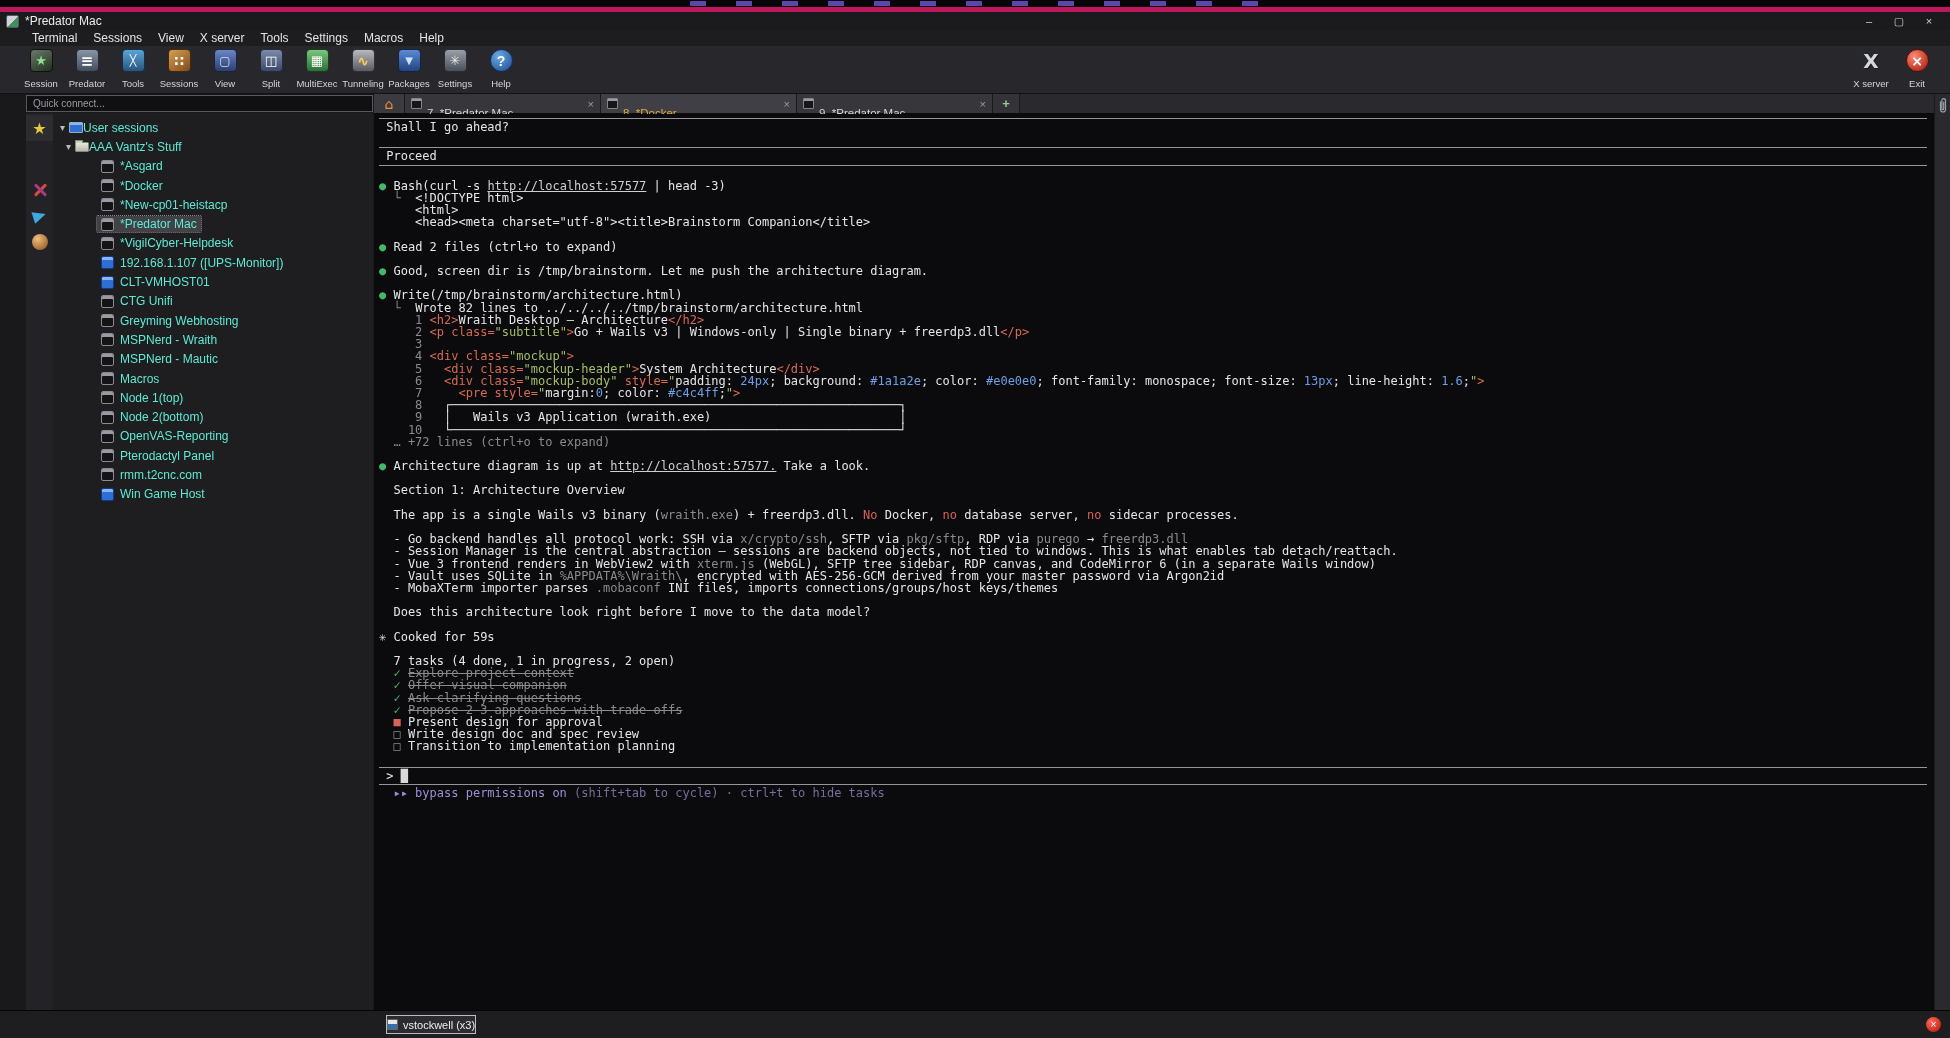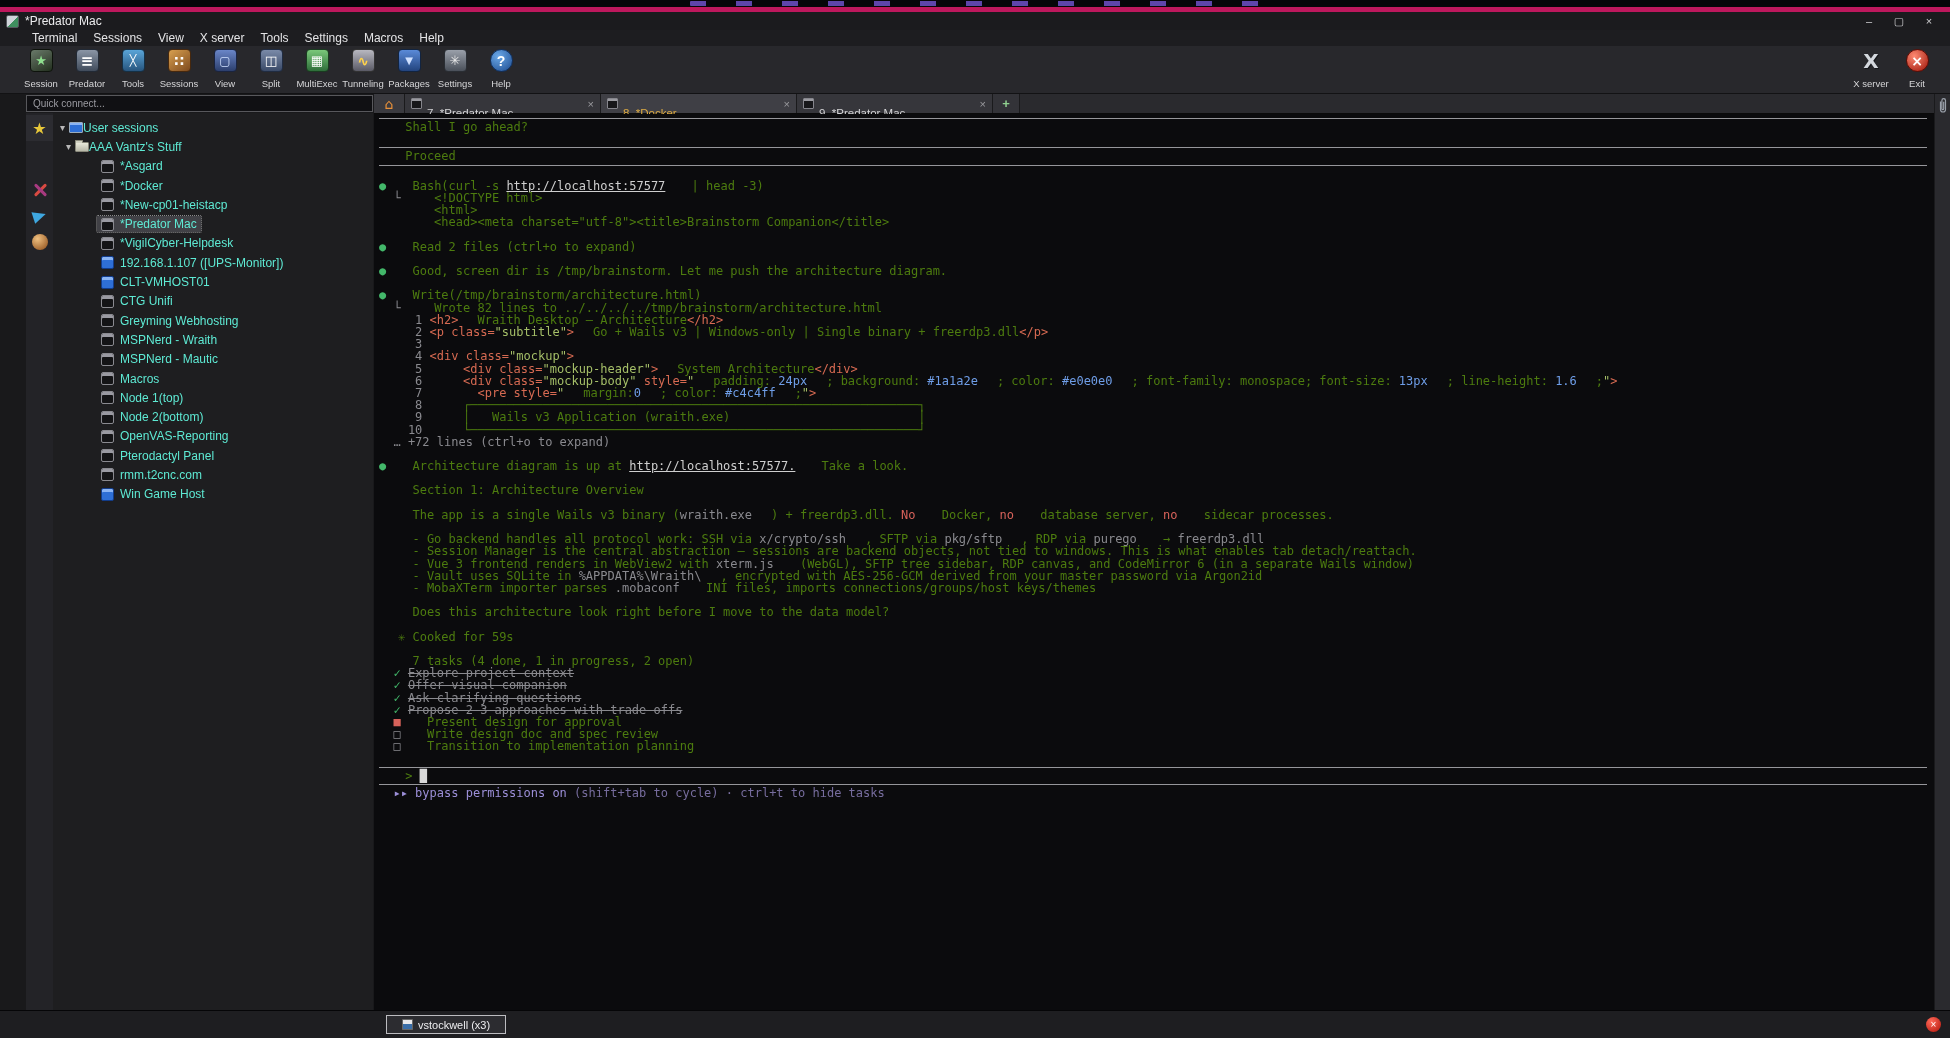--- a/index.html
+++ b/index.html
@@ -98,39 +98,39 @@
   .tab.active{background:#3f3f45;color:#ddab43;}
   .tab-label{overflow:hidden;text-overflow:ellipsis;white-space:nowrap;margin-top:19px;}
   .tab-close{margin-left:auto;color:#9a9a9e;font-size:11px;}
   .tab-ic{width:11px;height:11px;background:#17171a;border:1px solid #85858c;box-shadow:inset 0 2px 0 #9a9aa0;border-radius:1px;flex:none;box-sizing:border-box;}
   .tab-plus{width:26px;display:flex;align-items:center;justify-content:center;background:#333338;border-right:1px solid #1a1a1c;color:#8fd08f;font-weight:bold;font-size:13px;}
 
   .term{flex:1;background:#0b0b0d;padding:2px 5px;font-family:"DejaVu Sans Mono","DejaVu Sans",monospace;font-size:12px;line-height:12.2px;white-space:pre;overflow:hidden;color:#cfcfcf;}
   .t-line{height:12.2px;}
   .t-hr{height:5px;position:relative;}
   .t-hr::after{content:"";position:absolute;left:0;right:2px;top:2px;border-top:1px solid #96969a;}
-  .c-fg{color:#4d7c0f;margin-left:19px;}
+  .c-fg{color:#e5e5e5;}
   .c-dim{color:#8a8a8f;}
   .c-grn{color:#43b86a;}
   .c-red{color:#d7625a;}
   .c-tag{color:#d76a52;}
   .c-str{color:#a5bf68;}
   .c-num{color:#6f9ee8;}
   .c-lnk{color:#cfcfcf;text-decoration:underline;}
   .c-pur{color:#9c8fd8;margin-top:24px;}
   .c-pud{color:#776d9e;}
   .c-cur{color:#d8d8d8;}
   .c-strike{color:#8a8a8f;text-decoration:line-through;}
 
   .right-strip{width:16px;background:#2a2a2e;border-left:1px solid #1a1a1c;display:flex;justify-content:center;padding-top:4px;box-sizing:border-box;}
 
   
   .bottombar{height:27px;background:#1e1e21;border-top:1px solid #050507;display:flex;align-items:center;}
   .bb-pad{width:386px;flex:none;}
-  .bb-tab{display:flex;align-items:center;gap:5px;height:19px;padding:0 15px;border:1px solid #bcbcc0;background:#2c2c30;font-size:11px;color:#ececee;box-sizing:border-box;}
+  .bb-tab{display:flex;align-items:center;gap:5px;height:19px;padding:0 0;border:1px solid #bcbcc0;background:#2c2c30;font-size:11px;color:#ececee;box-sizing:border-box;}
   .bb-tab-ic{width:11px;height:11px;background:#e8e8ea;border:1px solid #666;border-radius:1px;box-shadow:inset 0 -5px 0 #3a6ea8;box-sizing:border-box;}
   .bb-close{width:15px;height:15px;border-radius:50%;background:radial-gradient(circle at 35% 30%,#ff6a5a,#b01208);color:#fff;display:flex;align-items:center;justify-content:center;font-size:10px;margin-right:9px;}
   .bb-close::after{content:"×";}
 </style>
 </head>
 <body>
 
 <div class="screen">
   <div class="desktop-strip">
     <div class="artifact"></div>

